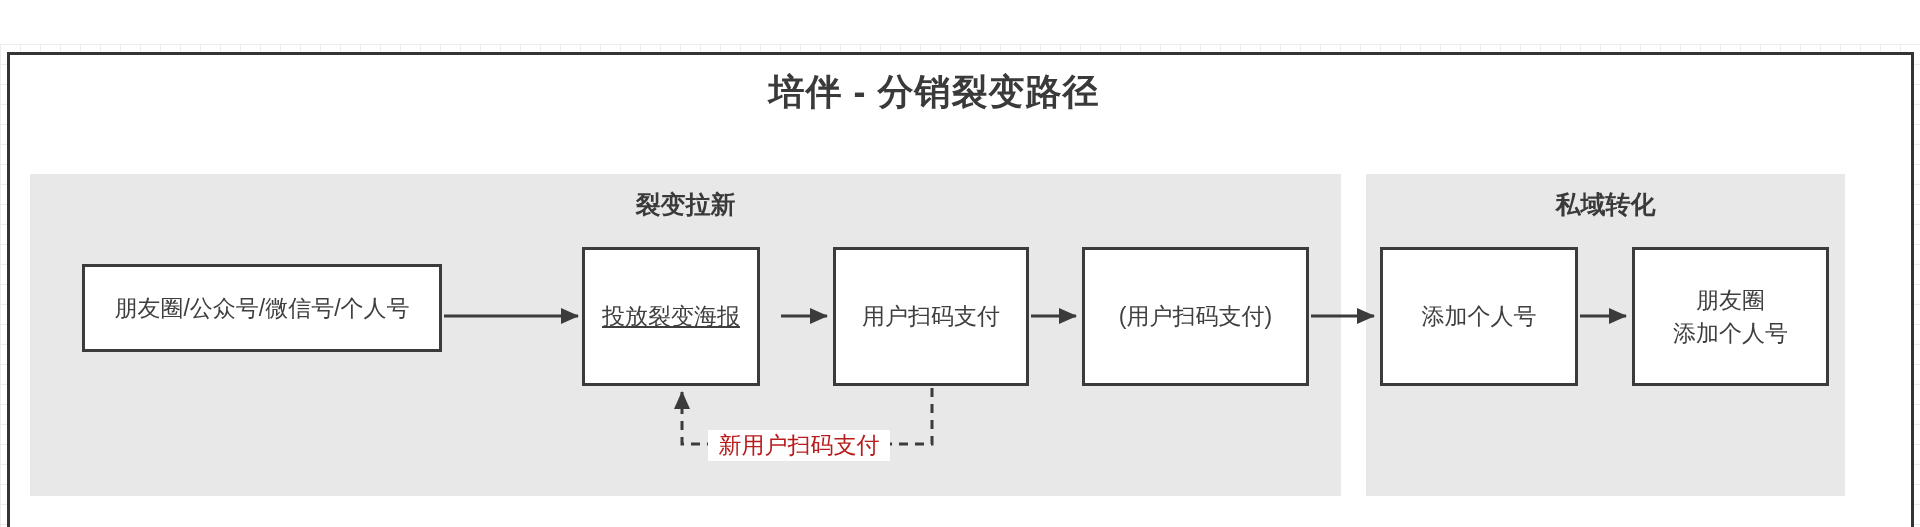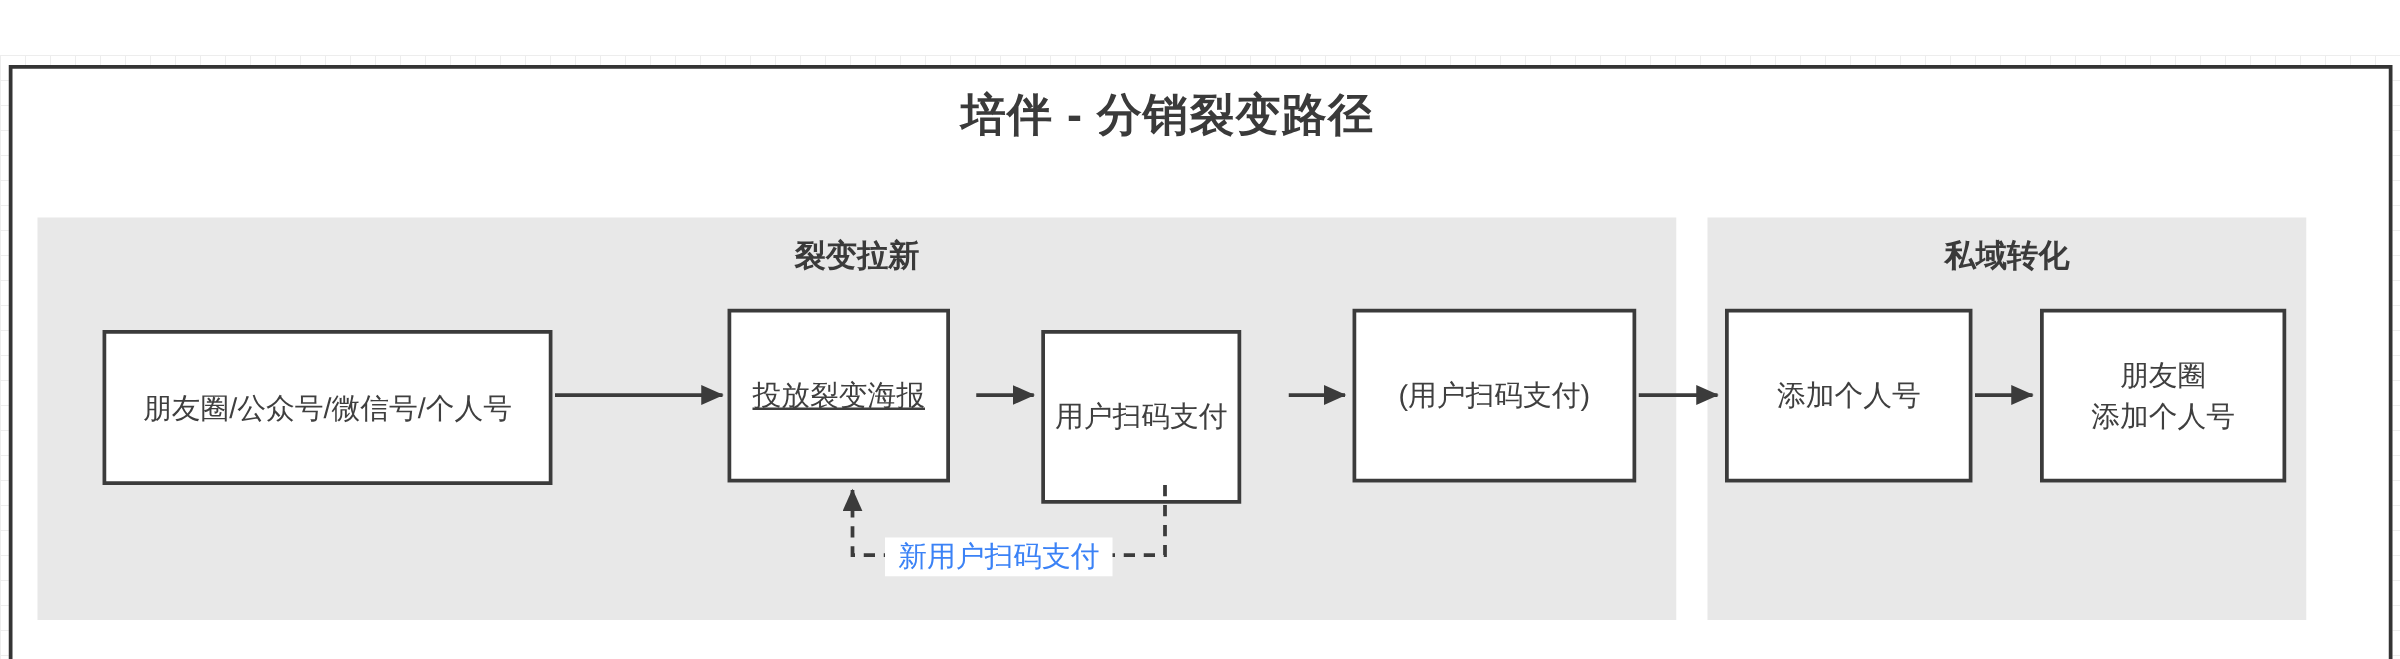--- a/index.html
+++ b/index.html
@@ -62,41 +62,41 @@
     border: 3px solid #3b3b3b;
     display: flex;
     flex-direction: column;
     align-items: center;
     justify-content: center;
     text-align: center;
     font-size: 23px;
     line-height: 1.4;
     color: #3f3f3f;
   }
-  .node-channels  { left: 82px;   top: 220px; width: 360px; height: 124px; }
+  .node-channels  { left: 82px;   top: 220px; width: 360px; height: 88px; }
   .node-poster    { left: 582px;  top: 203px; width: 178px; height: 139px; text-decoration: underline; }
-  .node-scan-pay  { left: 833px;  top: 220px; width: 160px; height: 139px; }
+  .node-scan-pay  { left: 833px;  top: 203px; width: 196px; height: 139px; }
   .node-user-info { left: 1082px; top: 203px; width: 227px; height: 139px; }
   .node-add-personal { left: 1380px; top: 203px; width: 198px; height: 139px; }
   .node-moments   { left: 1632px; top: 203px; width: 197px; height: 139px; align-items: center; }
   .edges-svg {
     position: absolute;
     left: 0; top: 0;
     width: 1920px; height: 527px;
     pointer-events: none;
   }
   .edge-label {
     position: absolute;
     left: 708px; top: 386px;
     width: 182px; height: 31px;
     line-height: 31px;
     background: #ffffff;
     text-align: center;
     font-size: 23px;
-    color: #3b82f6;
+    color: #b91c1c;
   }
 </style>
 </head>
 <body>
 
 <div class="stage">
 
   <div class="canvas"></div>
 
   <div class="diagram-title">培伴 - 分销裂变路径</div>

